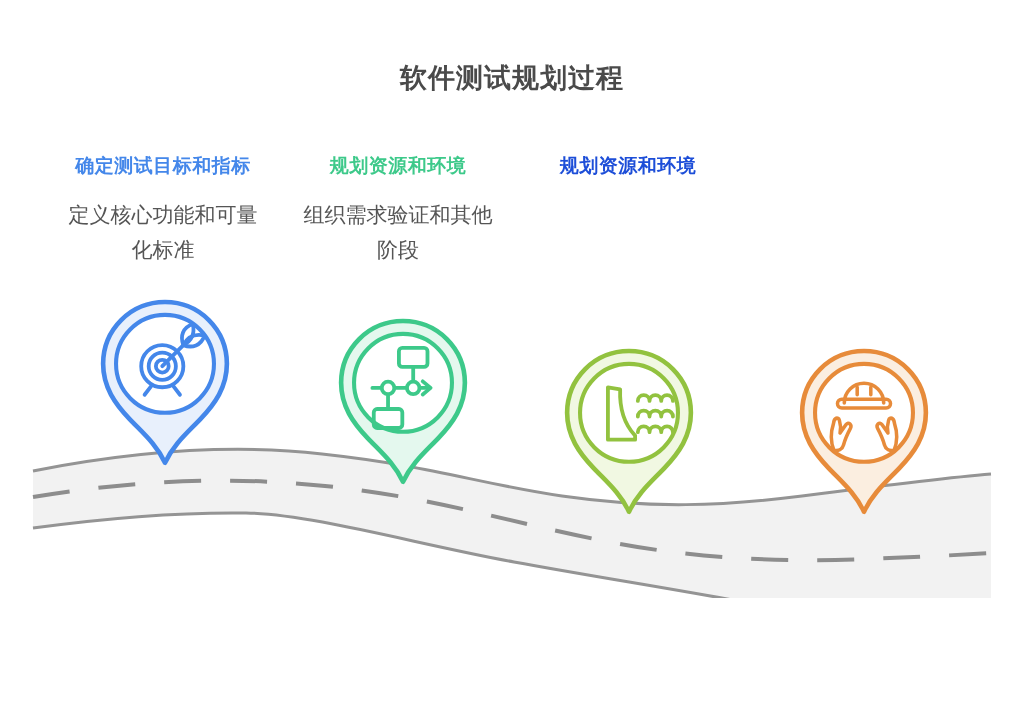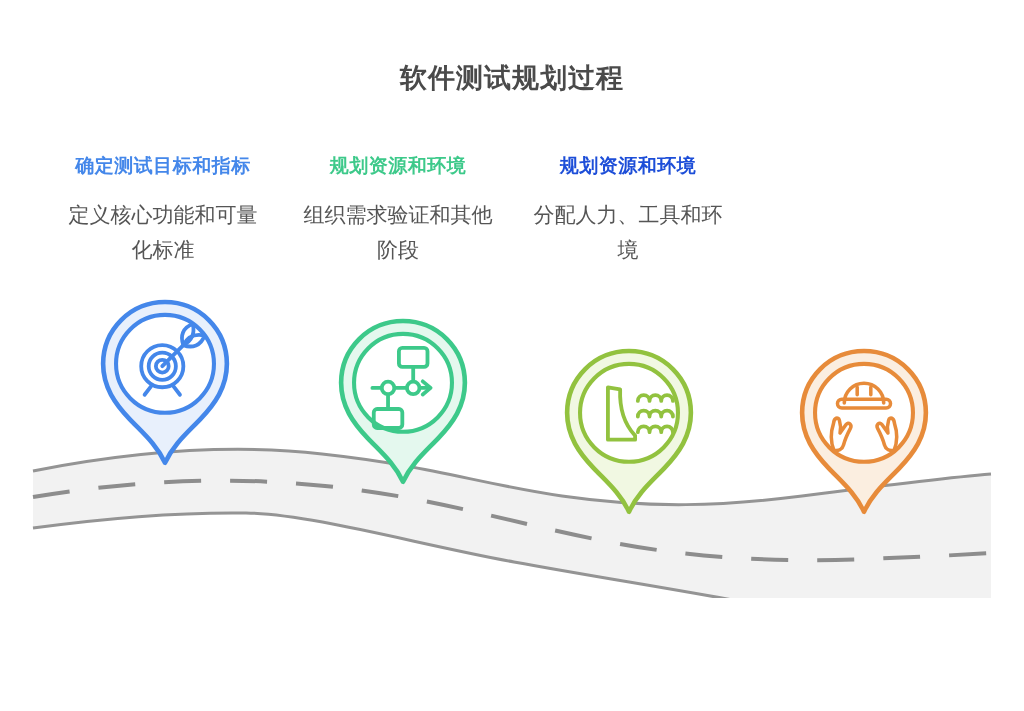--- a/index.html
+++ b/index.html
@@ -43,21 +43,20 @@
   <div class="step" style="left:53px">
     <div class="step-heading" style="color: rgb(68, 135, 234);">确定测试目标和指标</div>
     <div class="step-desc">定义核心功能和可量化标准</div>
   </div>
   <div class="step" style="left:288px">
     <div class="step-heading" style="color: rgb(61, 201, 138);">规划资源和环境</div>
     <div class="step-desc">组织需求验证和其他阶段</div>
   </div>
   <div class="step" style="left:518px">
     <div class="step-heading" style="color: #1d4ed8;">规划资源和环境</div>
-    <div class="step-desc">分配人力、工具和环境</div>
   </div>
 
   <svg class="pin" style="left:97px;top:298px" width="136" height="169" viewBox="0 0 100 124">
     <g fill="none" stroke-width="3.4" stroke-linecap="round" stroke-linejoin="round" stroke="#4487ea">
       <path d="M50,2.8 C75.3,2.8 95.5,23 95.5,48.3 C95.5,65.5 86.6,77.8 76,88.9 C66.5,98.9 56.3,107.4 50,121 C43.7,107.4 33.5,98.9 24,88.9 C13.4,77.8 4.5,65.5 4.5,48.3 C4.5,23 24.7,2.8 50,2.8 Z" fill="#e8f0fc"></path>
       <circle cx="50" cy="48.3" r="36" fill="#ffffff" stroke-width="3"></circle>
       <g stroke-width="2.8">
         <circle cx="48" cy="50" r="15.5"></circle>
         <circle cx="48" cy="50" r="10"></circle>
         <circle cx="48" cy="50" r="4.7"></circle>

